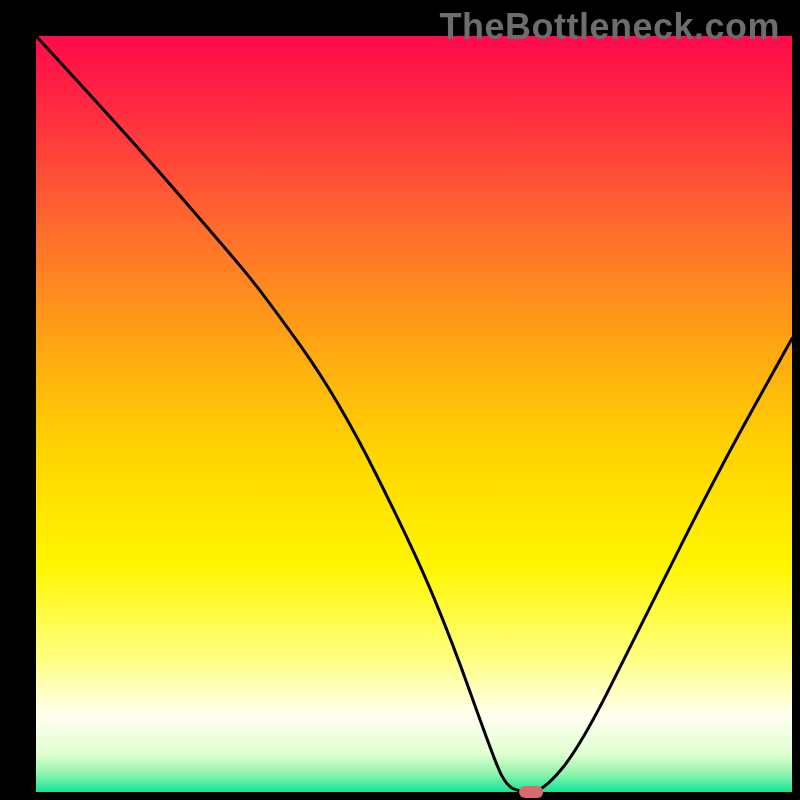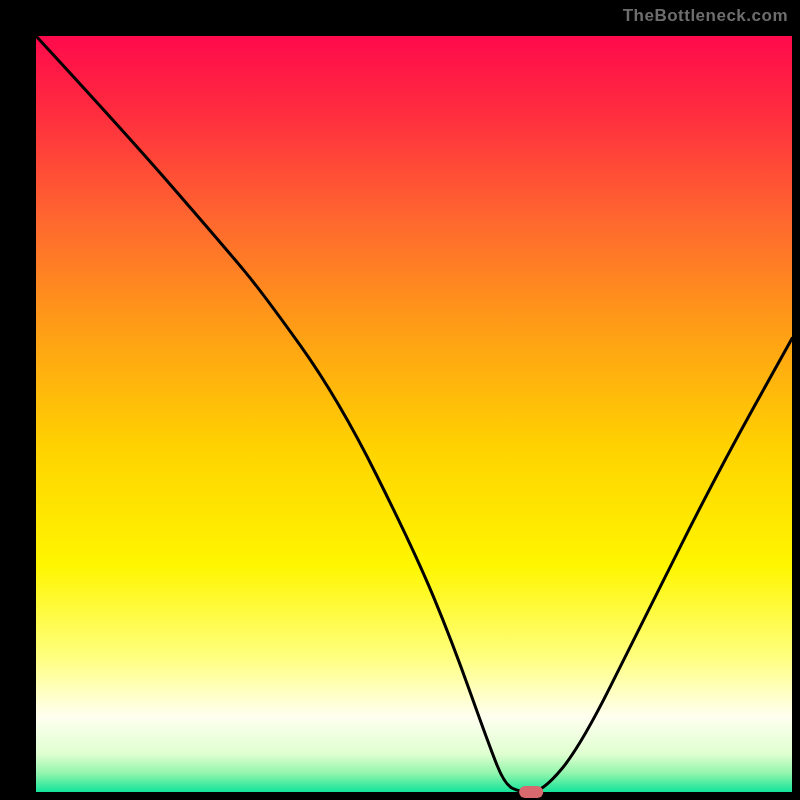--- a/index.html
+++ b/index.html
@@ -11,23 +11,23 @@
     overflow: hidden;
   }
   .chart-container {
     position: relative;
     width: 800px;
     height: 800px;
   }
   .watermark {
     position: absolute;
     top: 6px;
-    right: 12px;
+    right: 20px;
     font-family: Arial, Helvetica, sans-serif;
-    font-size: 17px;
+    font-size: 36px;
     font-weight: 600;
     color: #6d6d6d;
     letter-spacing: 0.5px;
     z-index: 5;
   }
   svg {
     position: absolute;
     top: 0;
     left: 0;
   }

